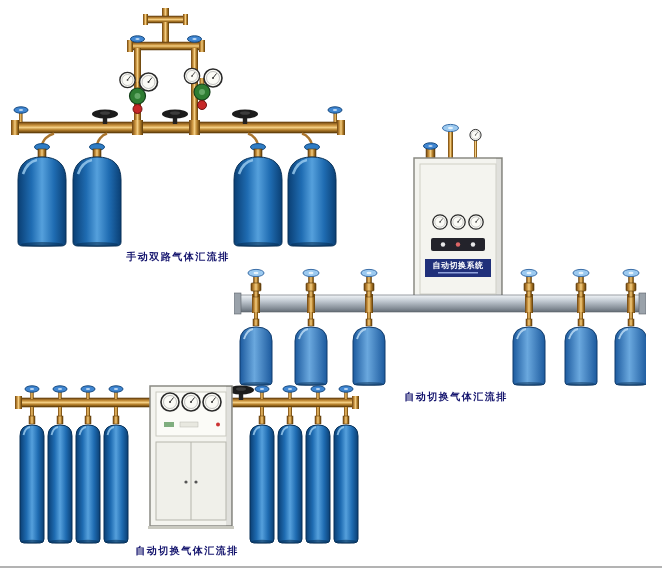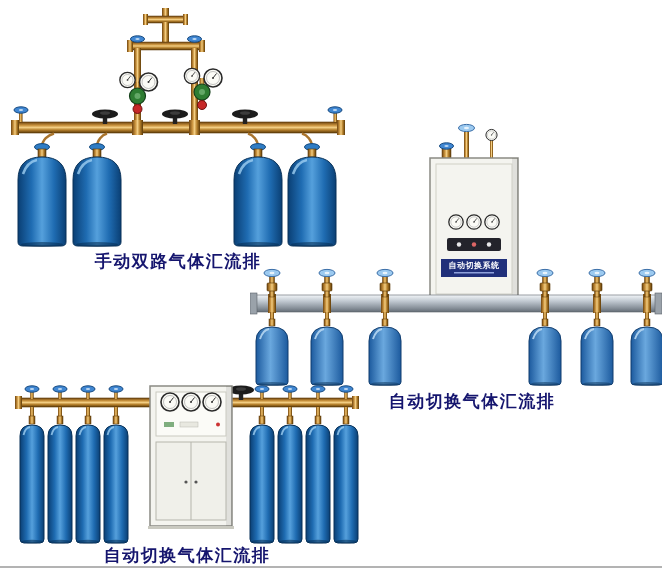--- a/index.html
+++ b/index.html
@@ -1,23 +1,23 @@
 <!DOCTYPE html>
 <html lang="zh"><head>
 <meta charset="utf-8">
 <style>
   *{margin:0;padding:0;box-sizing:border-box}
   html,body{background:#ffffff}
   body{font-family:"Liberation Sans","DejaVu Sans",sans-serif}
   .stage{position:relative;width:662px;height:572px;background:#ffffff;overflow:hidden}
   .product{position:absolute}
   .p1{left:8px;top:4px;width:340px;height:266px}
-  .p2{left:250px;top:118px;width:412px;height:300px}
+  .p2{left:234px;top:118px;width:412px;height:300px}
   .p3{left:12px;top:378px;width:350px;height:192px}
-  .cap{position:absolute;left:0;right:0;text-align:center;font-size:17px;font-weight:bold;
+  .cap{position:absolute;left:0;right:0;text-align:center;font-size:10px;font-weight:bold;
        color:#15156e;letter-spacing:1.5px;white-space:nowrap}
   .p1 .cap{top:246px}
   .p2 .cap{top:272px;transform:translateX(16px)}
   .p3 .cap{top:166px}
   .bottom-rule{position:absolute;left:0;top:566px;width:662px;height:2px;background:#b3b3b3}
   svg.art{display:block}
   .band-text{font-size:8px;font-weight:bold;fill:#ffffff;letter-spacing:0.5px}
 </style>
 </head>
 <body>

